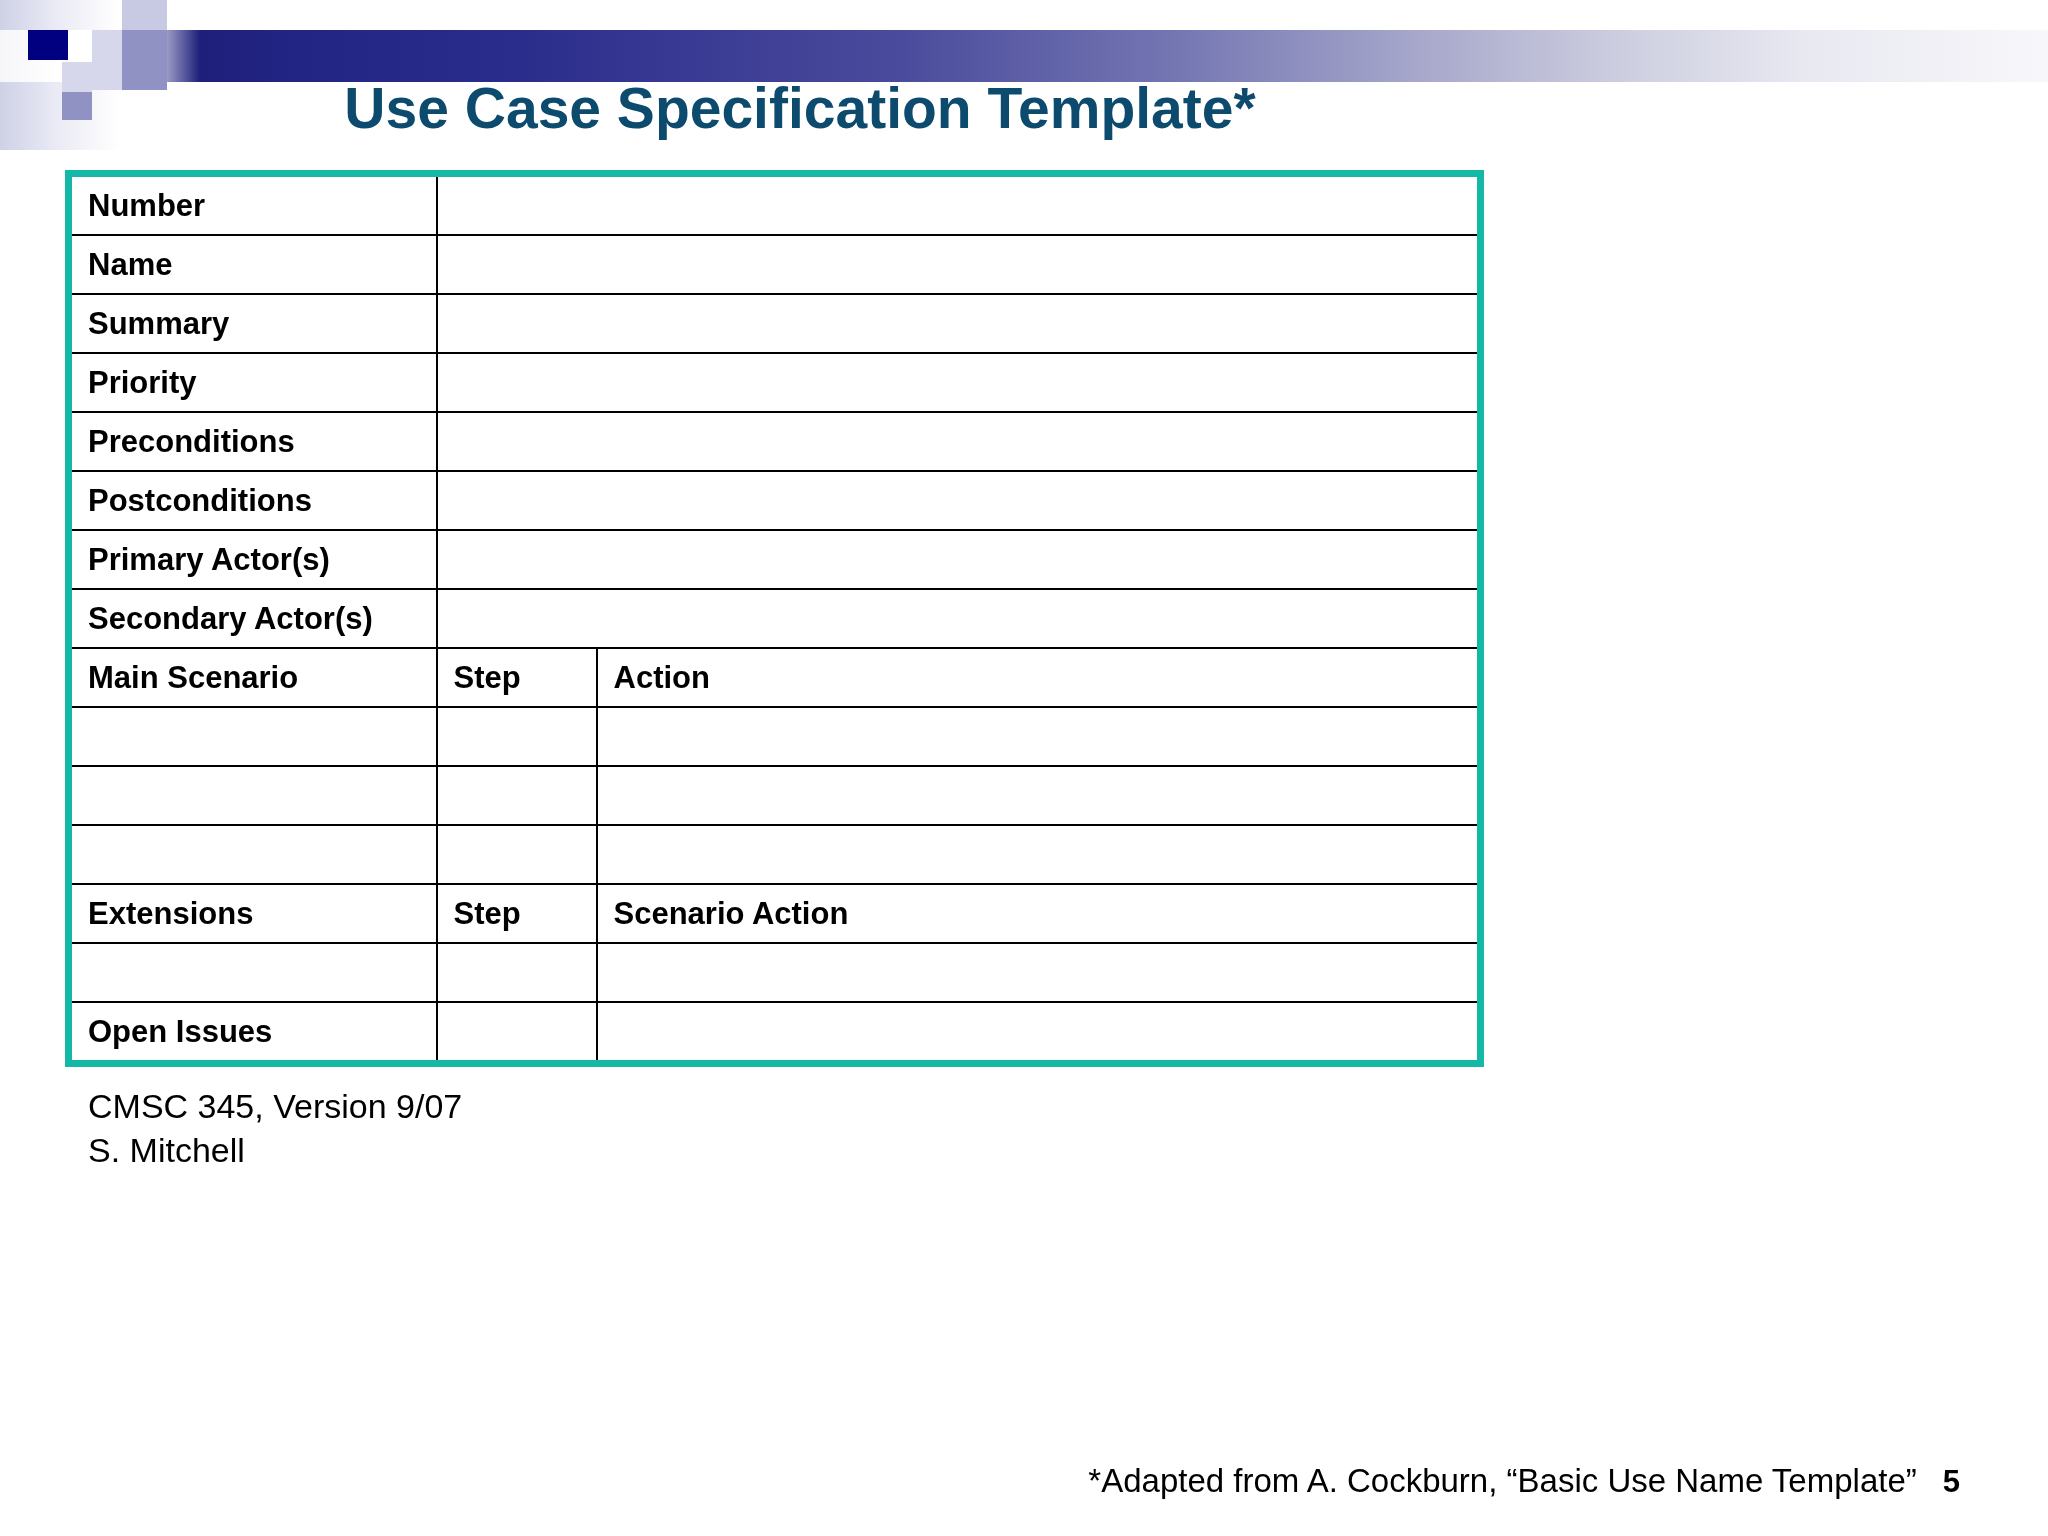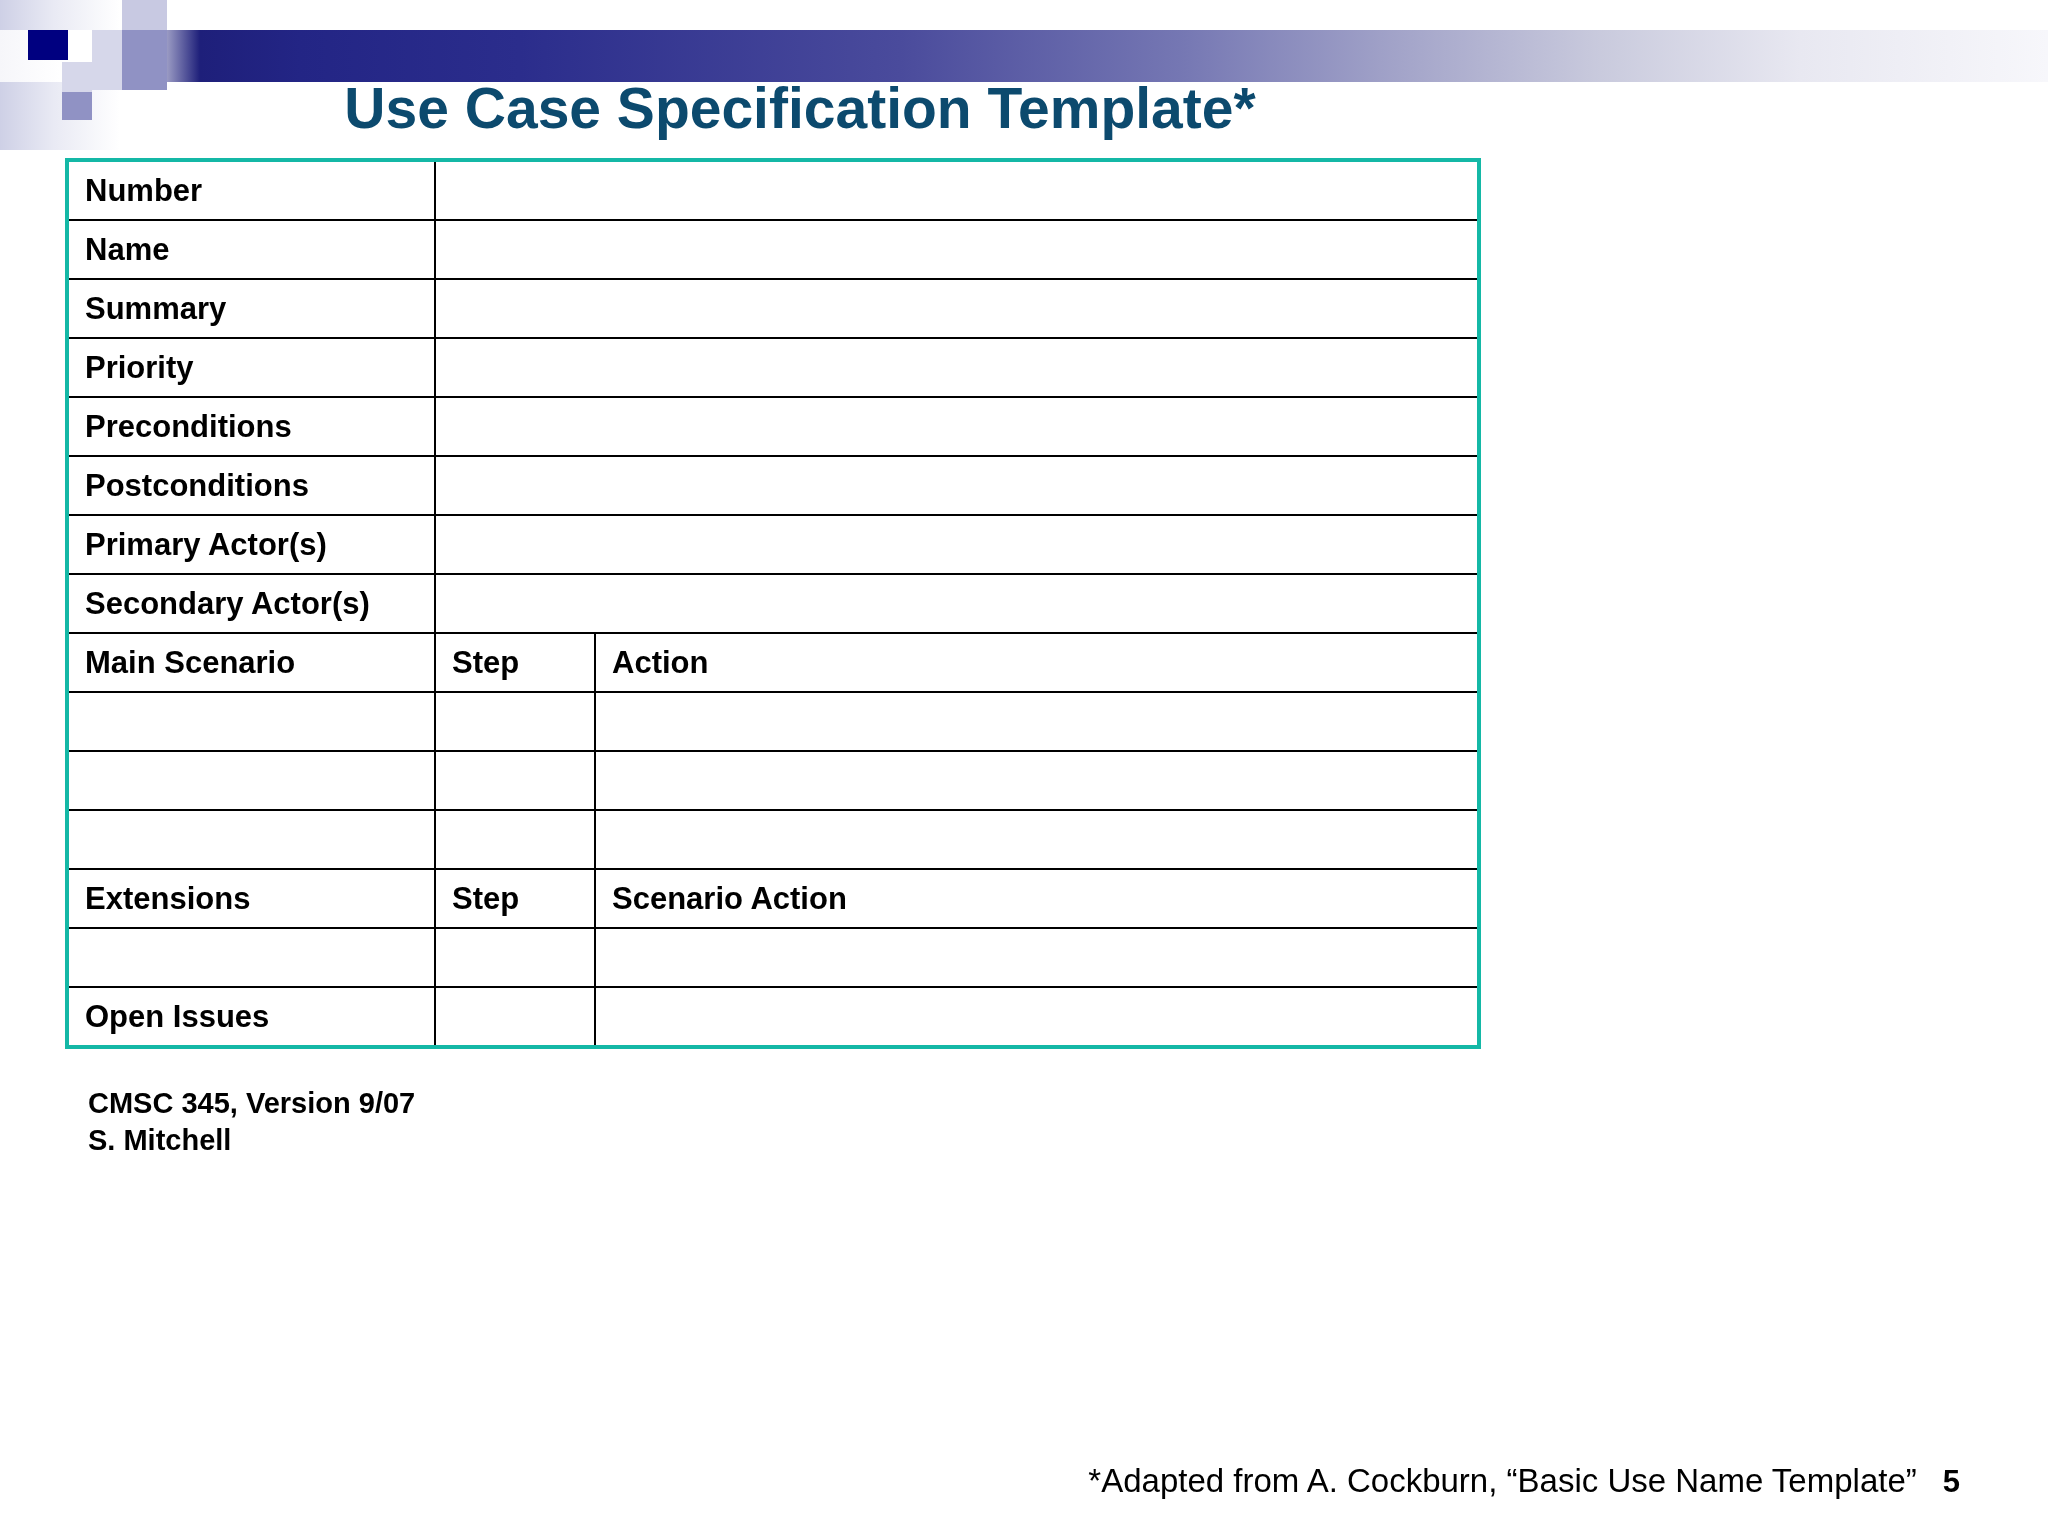--- a/index.html
+++ b/index.html
@@ -70,25 +70,25 @@
     font-weight: 700;
     letter-spacing: 0px;
     white-space: nowrap;
     color: #0c4a6e;
   }
 
   
   #uc-table {
     position: absolute;
     left: 65px;
-    top: 158px;
+    top: 170px;
     width: 1412px;
     border-collapse: collapse;
     table-layout: fixed;
-    border: 4px solid #14b8a6;
+    border: 7px solid #14b8a6;
     background: #7dd3fc;
   }
   #uc-table td {
     border: 2px solid #000000;
     padding: 0 0 0 16px;
     font-size: 31px;
     font-weight: bold;
     height: 57px;
     vertical-align: middle;
     color: #000000;
@@ -99,23 +99,23 @@
   .col-label { width: 368px; }
   .col-step  { width: 160px; }
   .col-action{ width: 884px; }
   td.blank { font-weight: normal; }
 
   
   #footer-left {
     position: absolute;
     left: 88px;
     top: 1085px;
-    font-size: 29px;
+    font-size: 34px;
     line-height: 1.28;
-    font-weight: 700;
+    font-weight: 400;
     color: #000000;
     white-space: nowrap;
   }
   #footer-note {
     position: absolute;
     left: 0;
     top: 1462px;
     width: 1960px;
     text-align: right;
     font-size: 33px;

